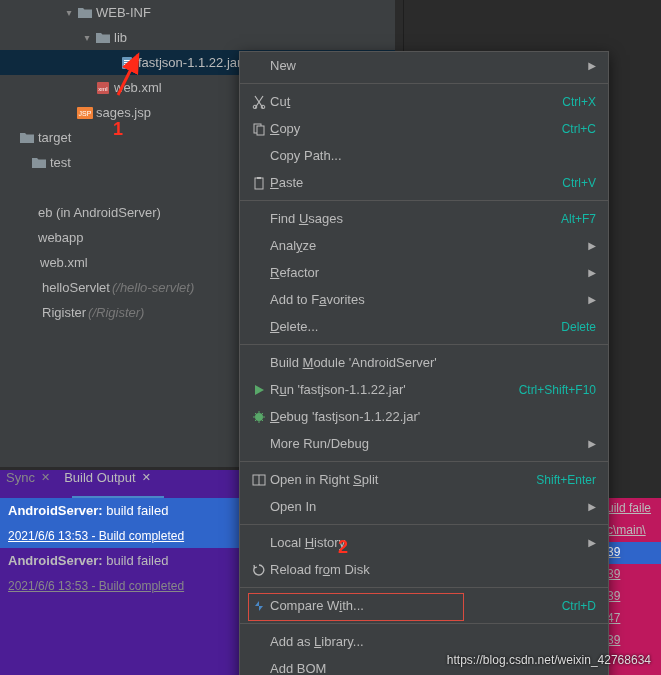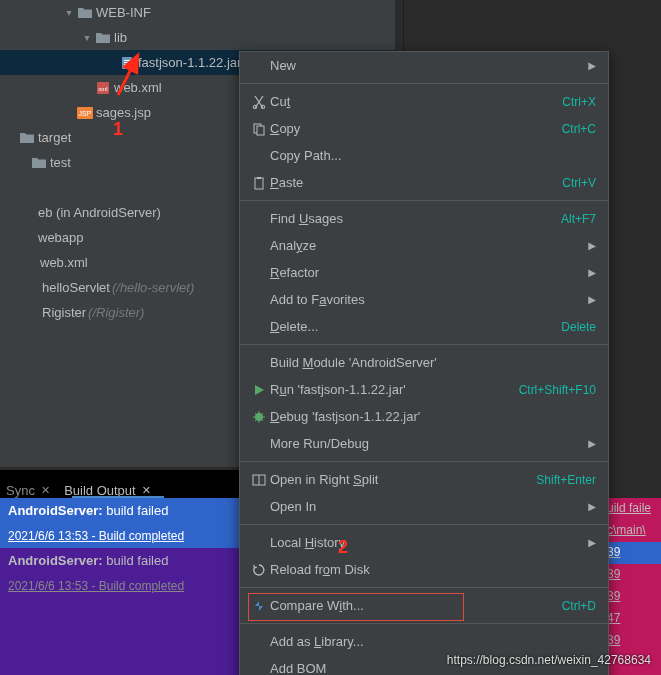--- a/index.html
+++ b/index.html
@@ -41,28 +41,28 @@
       height: 675px;
       background: #2b2b2b;
       border-left: 1px solid #1e1e1e;
     }
     .tabs {
       position: absolute;
       top: 470px;
       left: 0;
       height: 28px;
       display: flex;
-      align-items: flex-end;
-      background: #000000;
+      align-items: flex-start;
+      background: #4c1d95;
       width: 240px;
       padding-left: 6px;
       gap: 14px;
     }
     .tab { color: #888; display: flex; align-items: center; gap: 6px; }
-    .tab.active { color: #bbb; margin-top: 6px; }
+    .tab.active { color: #bbb; }
     .tab .close { font-size: 11px; }
     .tab.active::after {
       content:"";
       position:absolute;
       bottom:0;
       left:72px;
       width:92px;
       height:2px;
       background:#4a88c7;
     }

